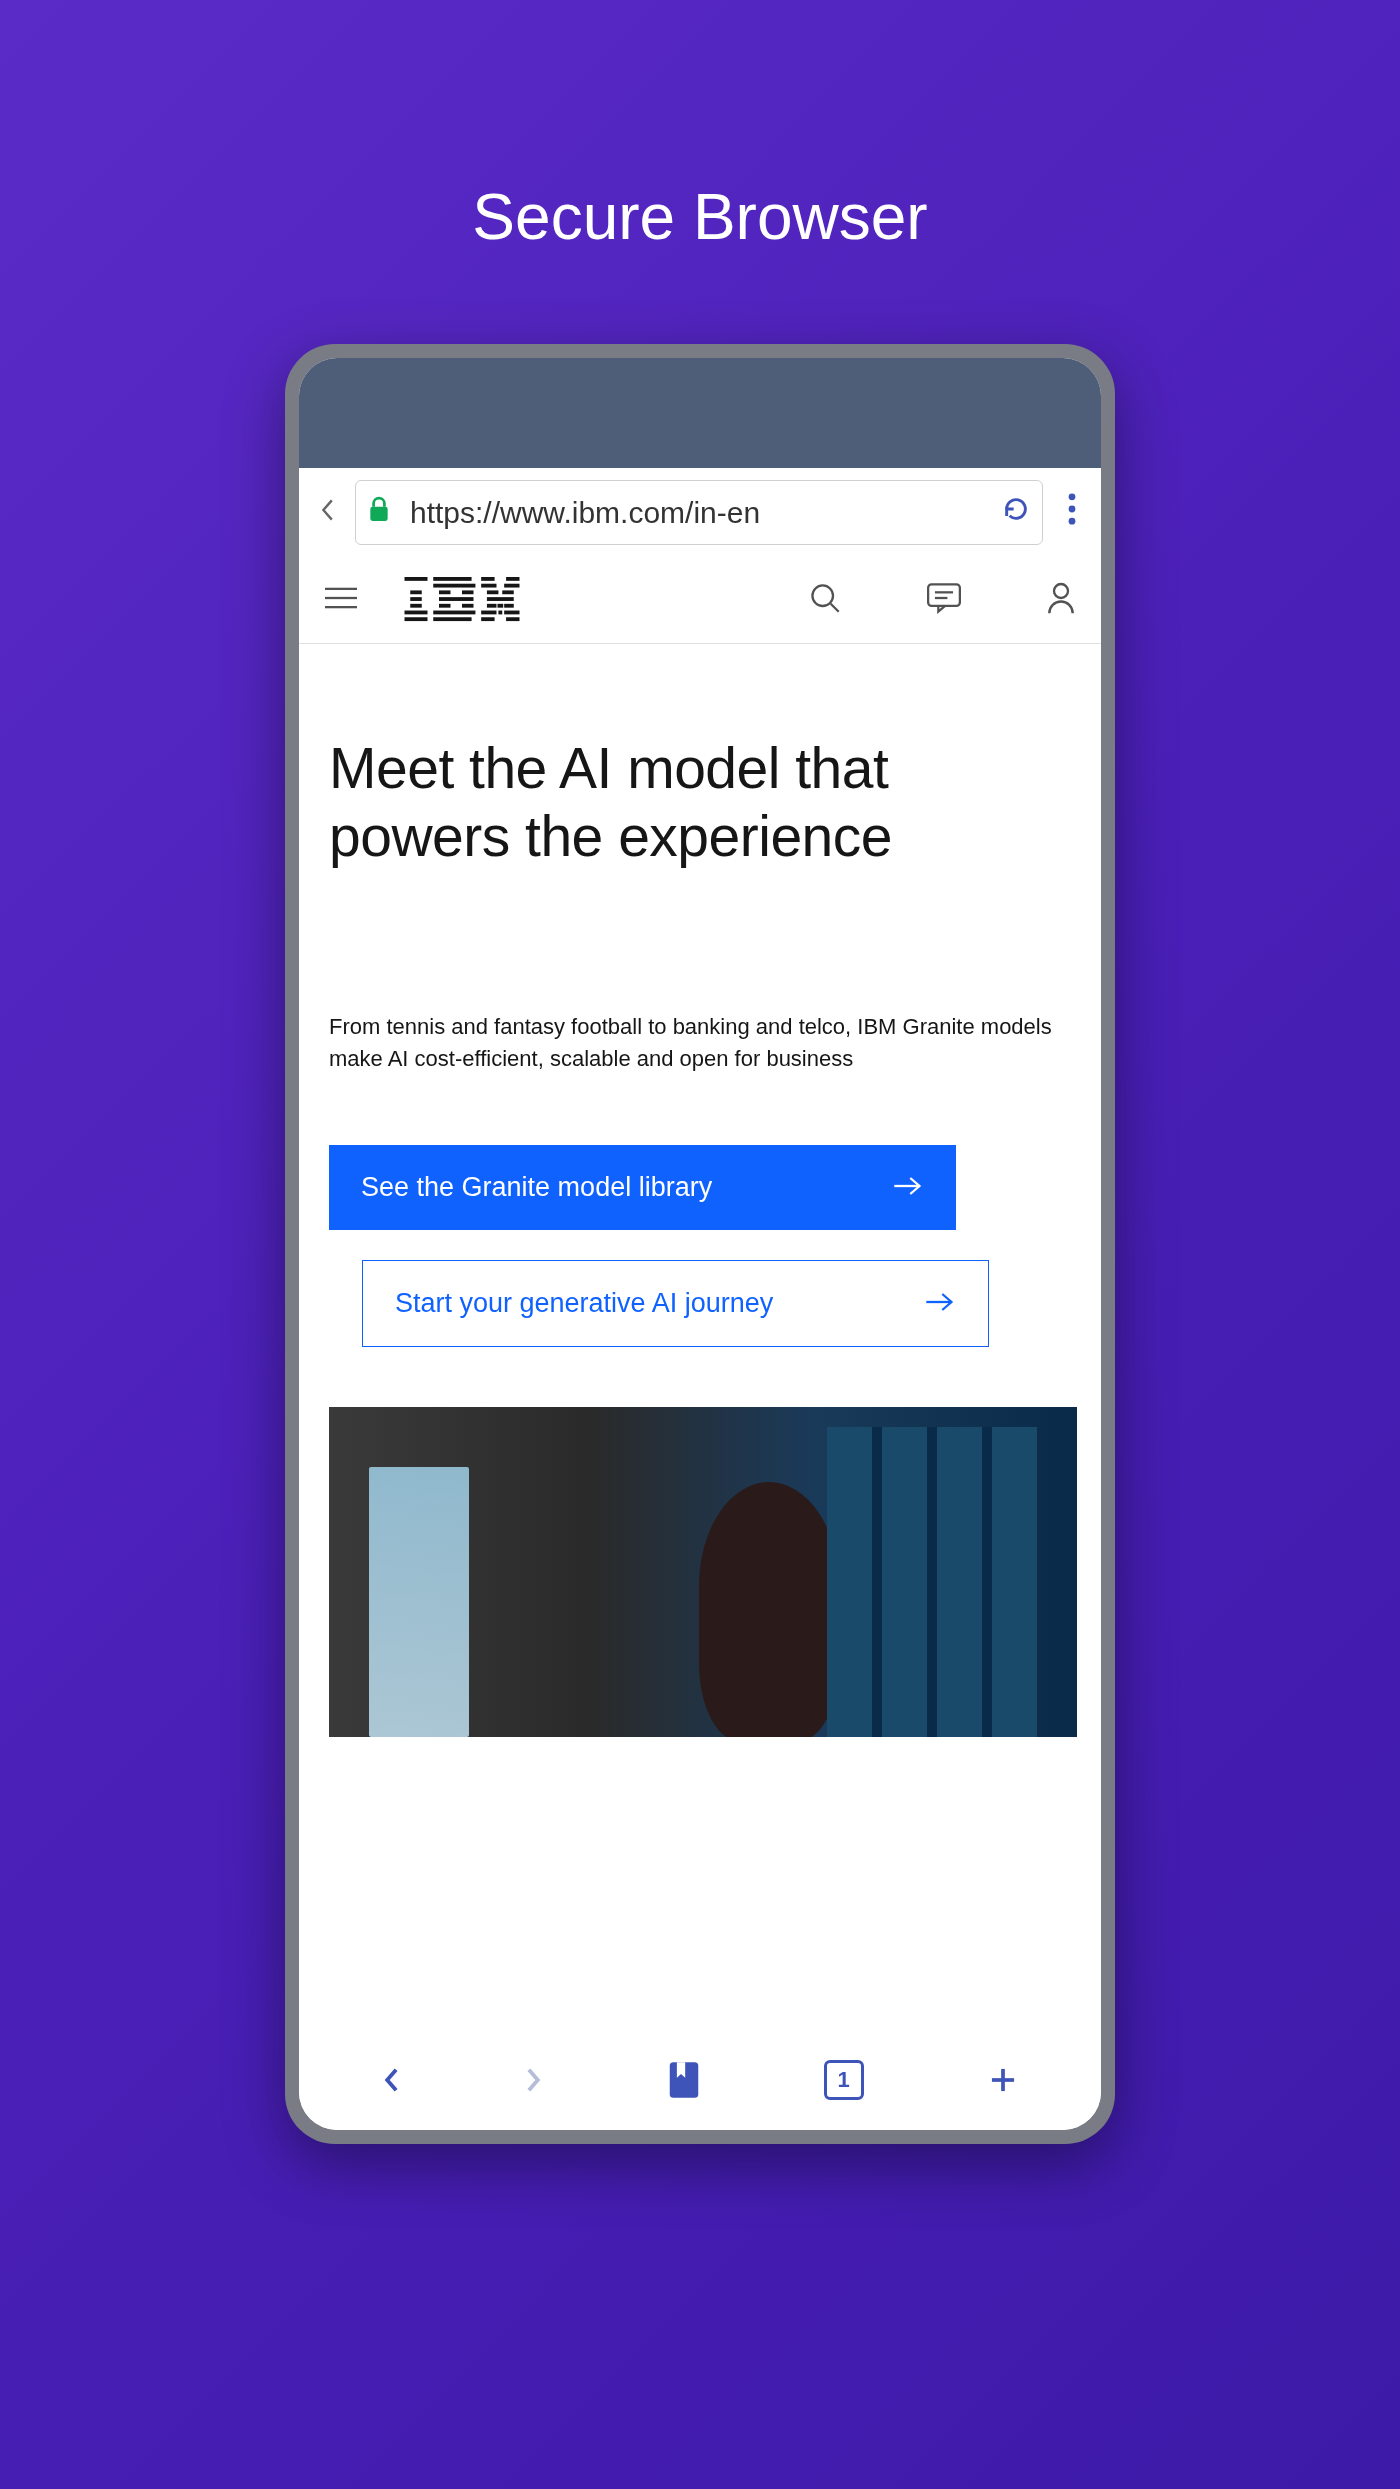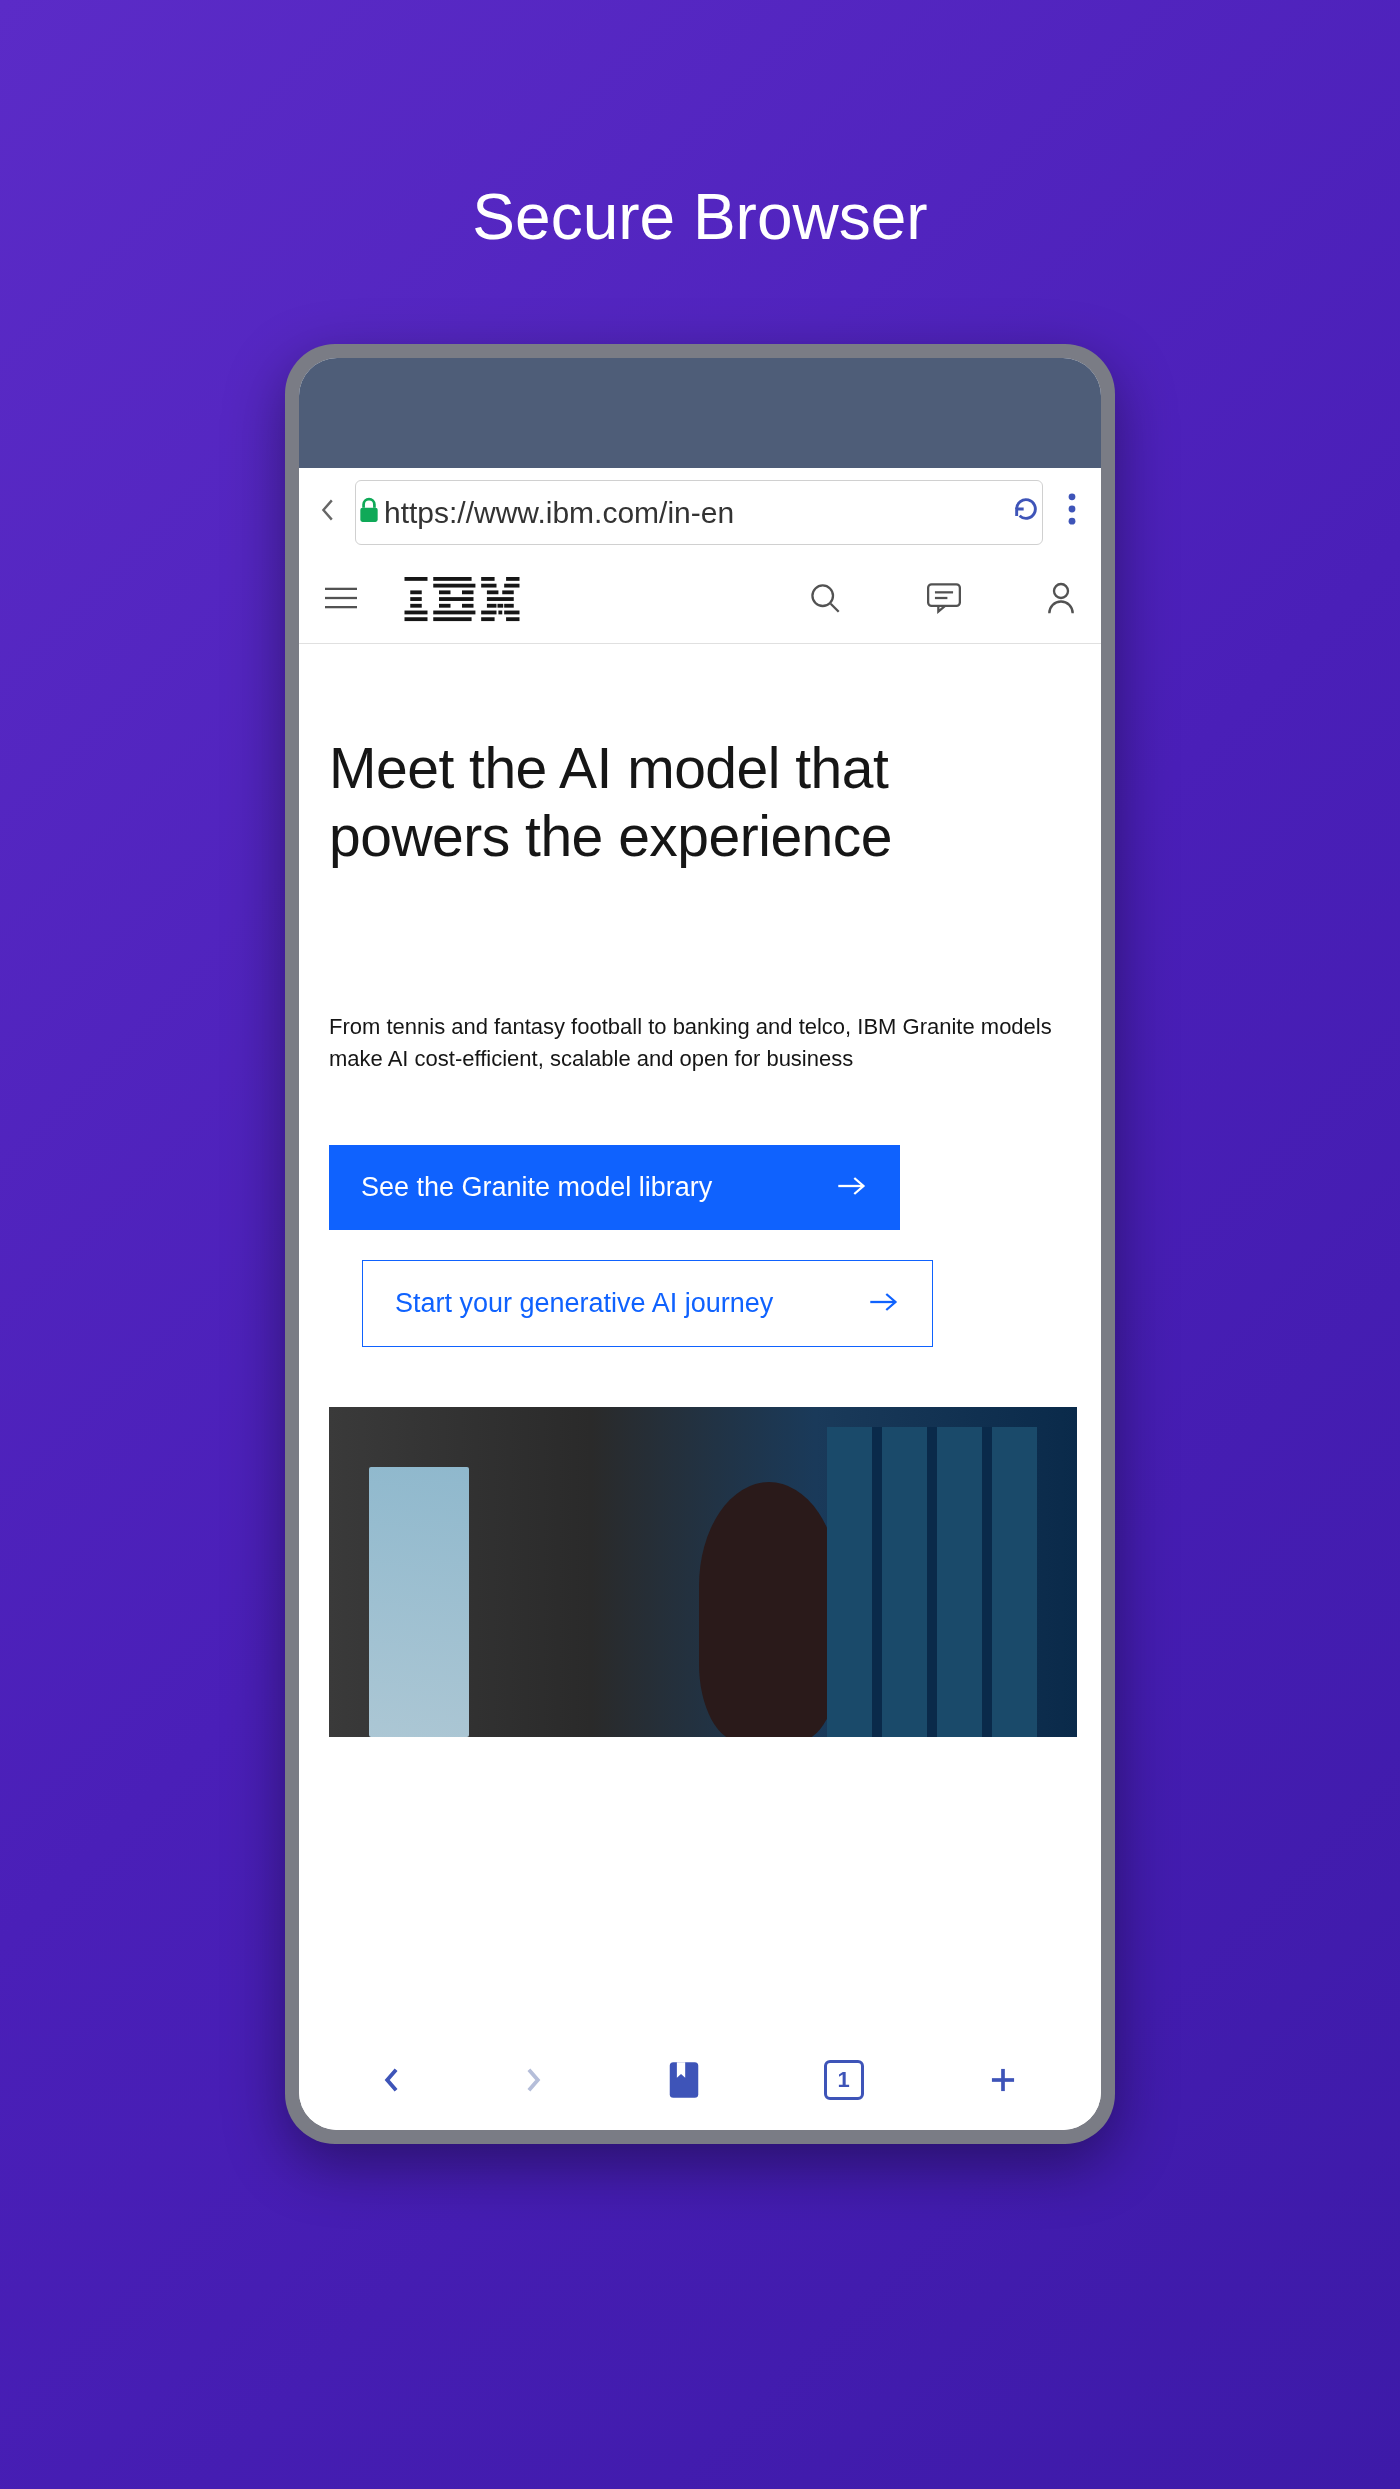--- a/index.html
+++ b/index.html
@@ -61,25 +61,25 @@
     .back-chevron {
       color: #555;
       font-size: 28px;
       padding: 0 4px;
       cursor: pointer;
     }
     
     .url-bar {
       flex: 1;
       display: flex;
-      align-items: flex-end;
+      align-items: center;
       border: 1px solid #d0d0d0;
       border-radius: 6px;
-      padding: 14px 2px;
-      gap: 4px;
+      padding: 14px 12px;
+      gap: 20px;
       background: #ffffff;
     }
     
     .lock-icon {
       color: #0fa958;
       font-size: 26px;
     }
     
     .url-text {
       flex: 1;
@@ -147,21 +147,21 @@
       margin-bottom: 70px;
     }
     
     .cta-button {
       display: flex;
       align-items: center;
       justify-content: space-between;
       padding: 24px 32px;
       font-size: 27px;
       cursor: pointer;
-      width: 571px;
+      width: 627px;
       border: none;
     }
     
     .cta-button.primary {
       background: #0f62fe;
       color: #ffffff;
       margin-bottom: 30px;
     }
     
     .cta-button.secondary {

